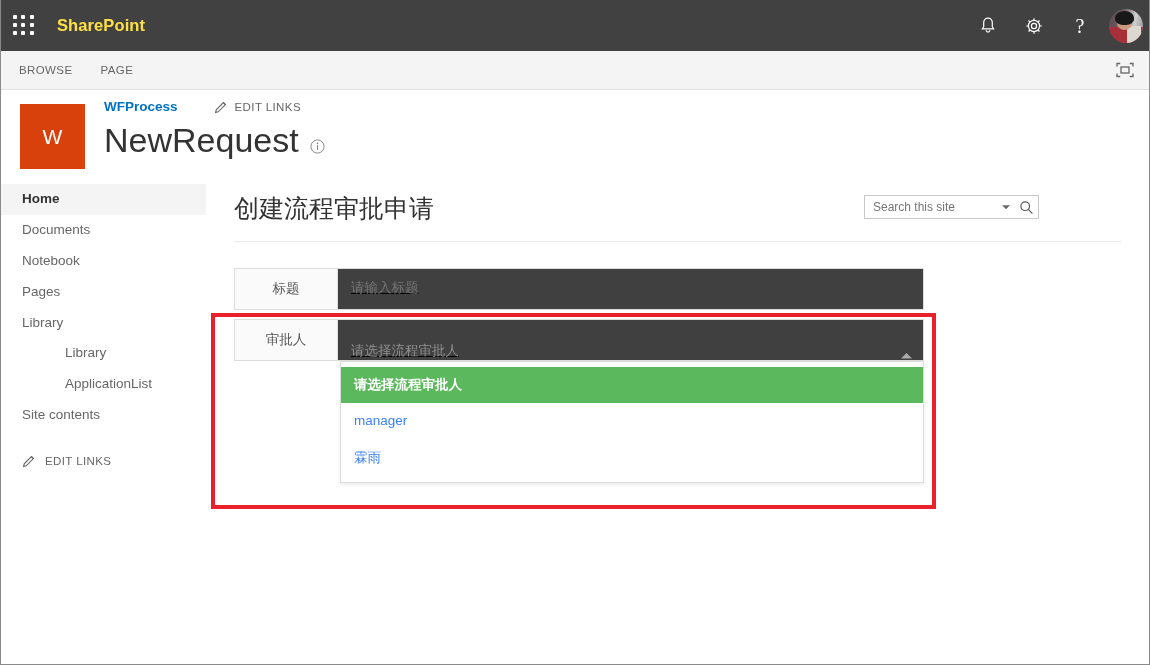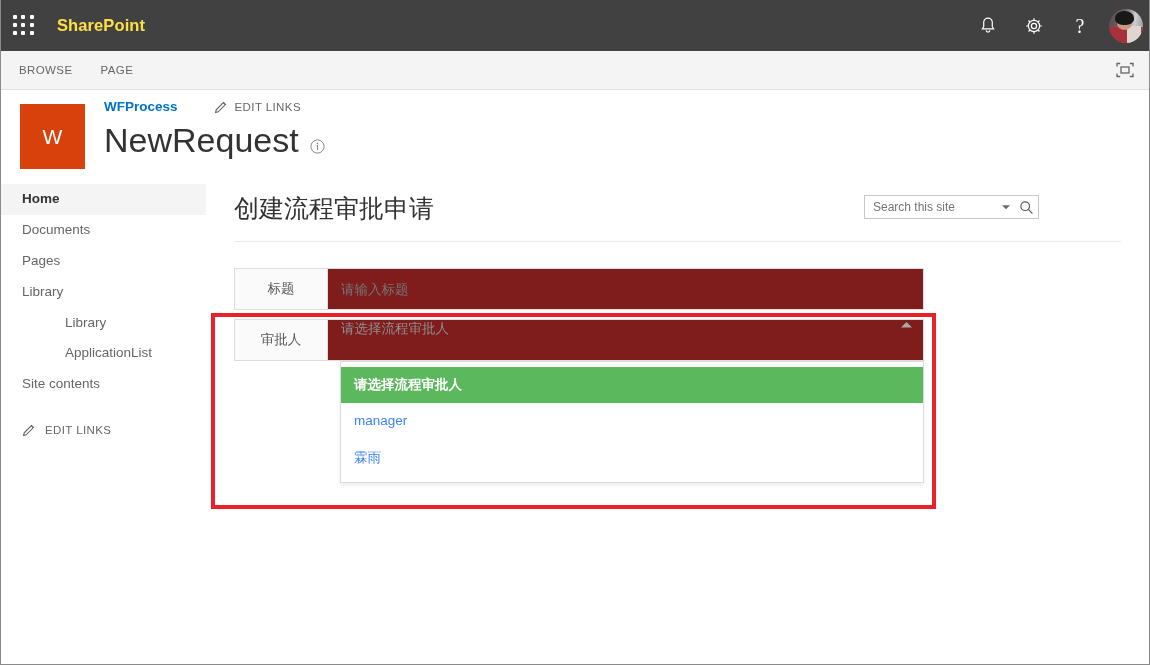--- a/index.html
+++ b/index.html
@@ -292,41 +292,42 @@
   }
 
   
   .form-wrap { margin-top: 26px; position: relative; }
   .form-row {
     display: flex;
     width: 690px;
     align-items: stretch;
   }
   .field-label {
-    width: 94px;
+    width: 104px;
     min-height: 42px;
     border: 1px solid #dddddd;
     background: #fafafa;
     display: flex;
     align-items: center;
     justify-content: center;
     font-size: 13.5px;
     color: #555555;
     box-sizing: border-box;
   }
   .field-control {
     flex: 1;
     min-height: 42px;
     border: 1px solid #dddddd;
     border-left: none;
-    background: #7f1d1d;
-    display: flex;
-    align-items: flex-start;
+    background: #404040;
+    display: flex;
+    align-items: flex-end;
     box-sizing: border-box;
     position: relative;
+    text-decoration: underline;
   }
   .field-input {
     border: none;
     outline: none;
     background: transparent;
     font-size: 13.5px;
     color: #9b9b9b;
     font-family: "Liberation Sans", "DejaVu Sans", sans-serif;
     padding-left: 13px;
     width: 100%;
@@ -488,20 +489,21 @@
         </svg>
       </span>
     </div>
   </div>
 
   <div class="page-body">
 
     <nav class="quicklaunch">
       <div class="ql-item selected">Home</div>
       <div class="ql-item">Documents</div>
+      <div class="ql-item">Notebook</div>
       <div class="ql-item">Pages</div>
       <div class="ql-item">Library</div>
       <div class="ql-item child">Library</div>
       <div class="ql-item child">ApplicationList</div>
       <div class="ql-item">Site contents</div>
 
       <div class="ql-edit">
         <span class="pencil">
           <svg width="14" height="14" viewBox="0 0 14 14" aria-hidden="true">
             <path d="M1.6 12.4l.6-2.6L9.4 2.6l2 2-7.2 7.2-2.6.6z" fill="none" stroke="#666666" stroke-width="1.1"></path>

